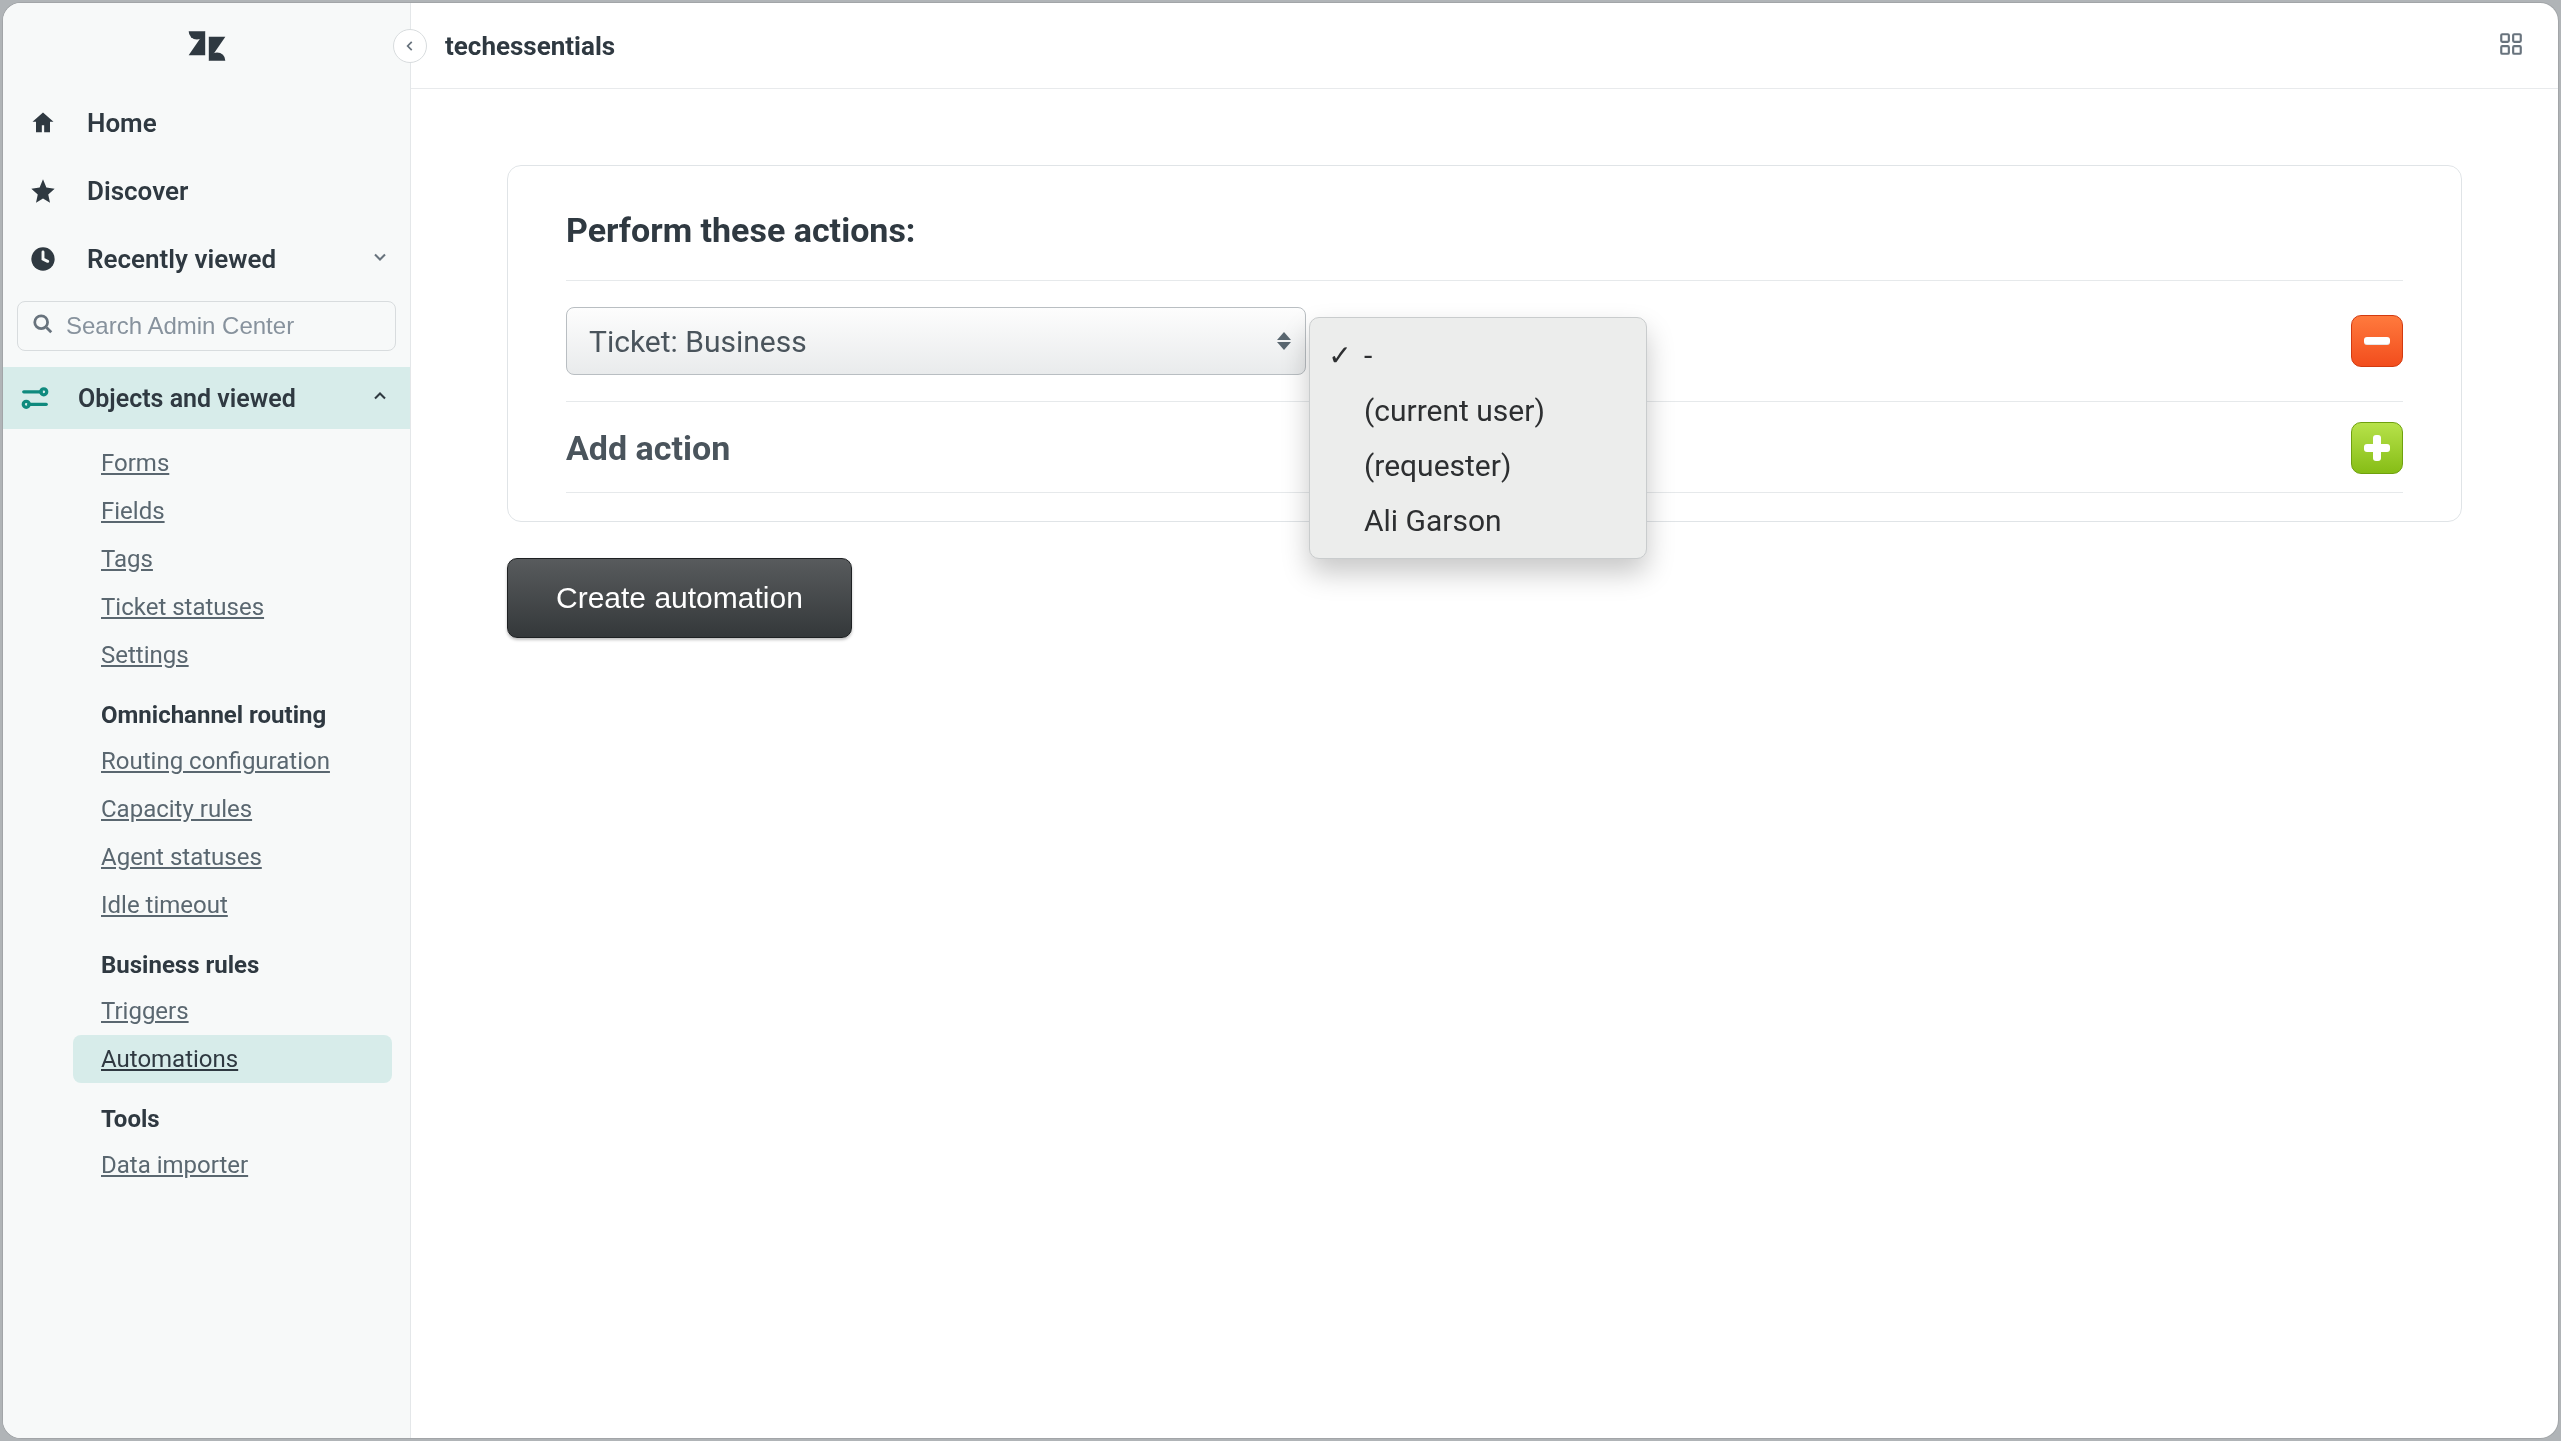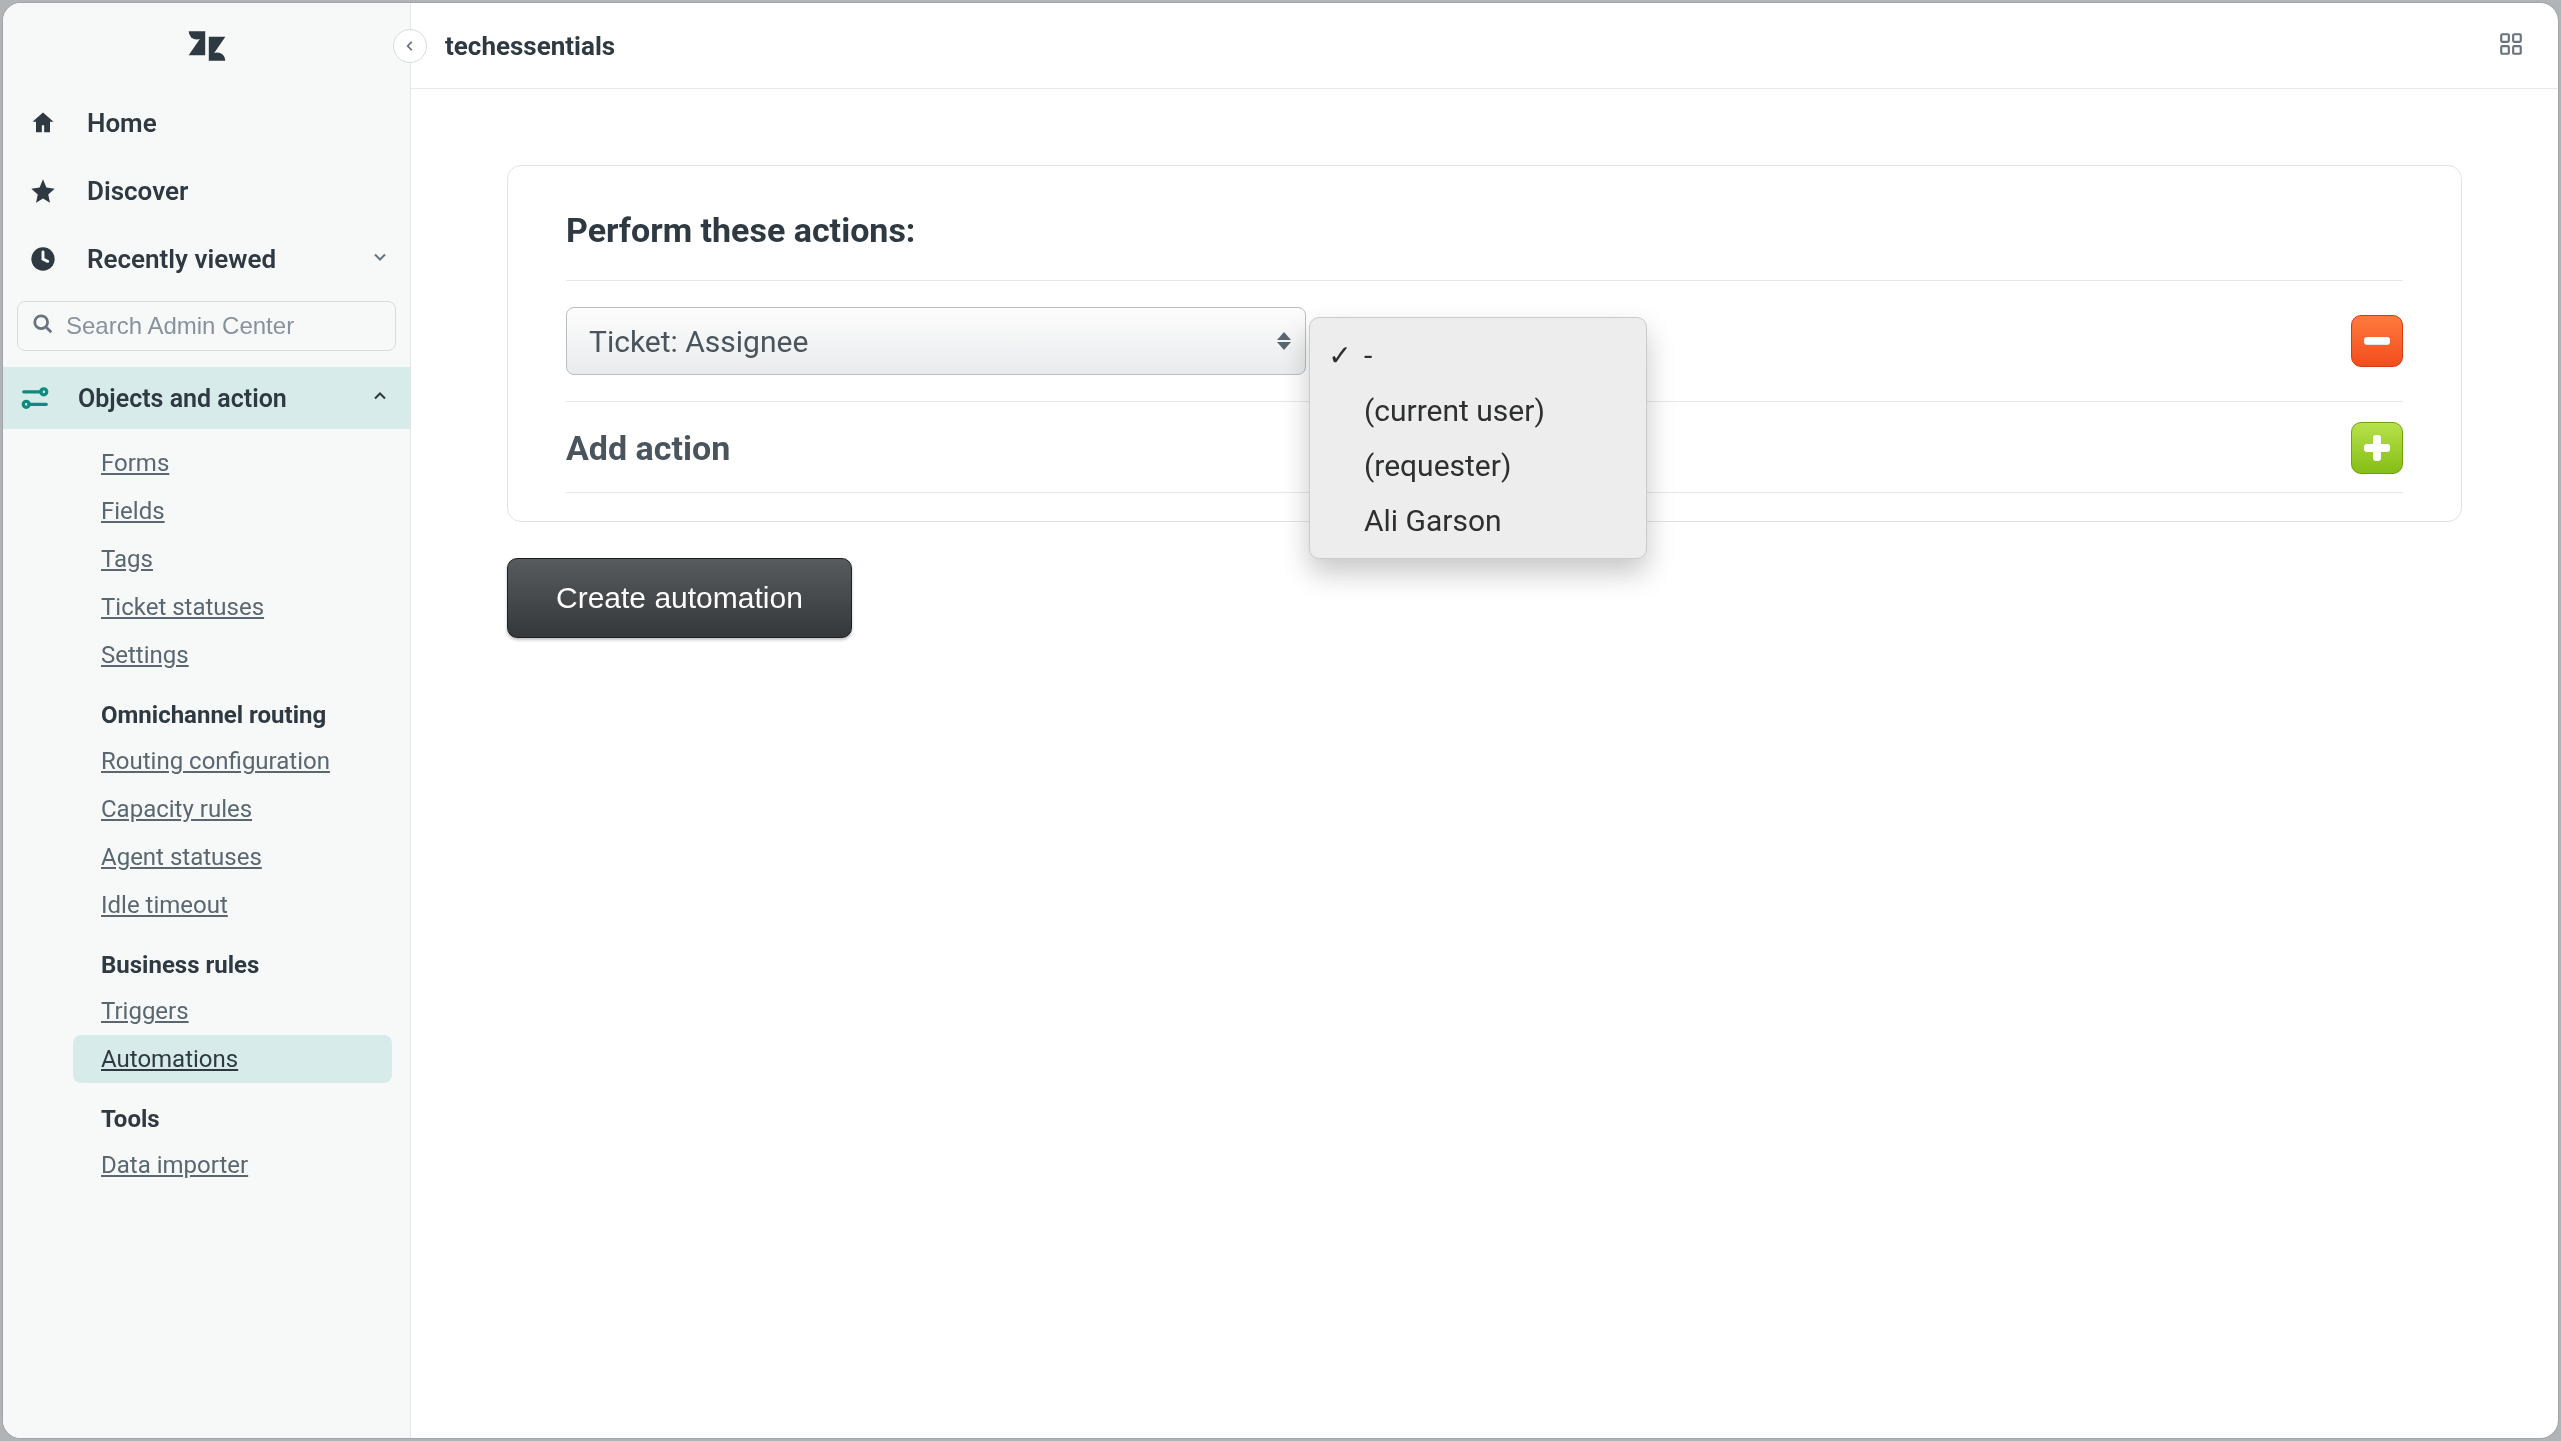--- a/index.html
+++ b/index.html
@@ -213,21 +213,21 @@
 
     <div class="section-item">
       <span class="sicon">
         <svg viewBox="0 0 24 24" width="30" height="30" fill="none" stroke-width="2.6" stroke-linecap="round">
           <path d="M3 7h14"></path>
             <circle cx="19" cy="7" r="2.4"></circle>
           <path d="M21 17H7"></path>
             <circle cx="5" cy="17" r="2.4"></circle>
         </svg>
       </span>
-      <span class="label">Objects and action</span>
+      <span class="label">Objects and viewed</span>
       <span class="chev2">
         <svg viewBox="0 0 24 24">
             <path d="M6 15l6-6 6 6"></path>
           </svg>
       </span>
     </div>
 
     <div class="tree">
       <a class="link">Forms</a>
       <a class="link">Fields</a>
@@ -263,21 +263,21 @@
       </div>
     </div>
 
     <div class="content">
       <div class="panel">
         <h2>Perform these actions:</h2>
         <div class="row-sep"></div>
 
         <div class="action-row">
           <div class="select-box">
-            <span>Ticket: Assignee</span>
+            <span>Ticket: Business</span>
             <span class="updn">
               <span class="up"></span>
                 <span class="dn"></span>
             </span>
           </div>
           <div class="remove-btn">
             <span class="bar"></span>
           </div>
         </div>
 

